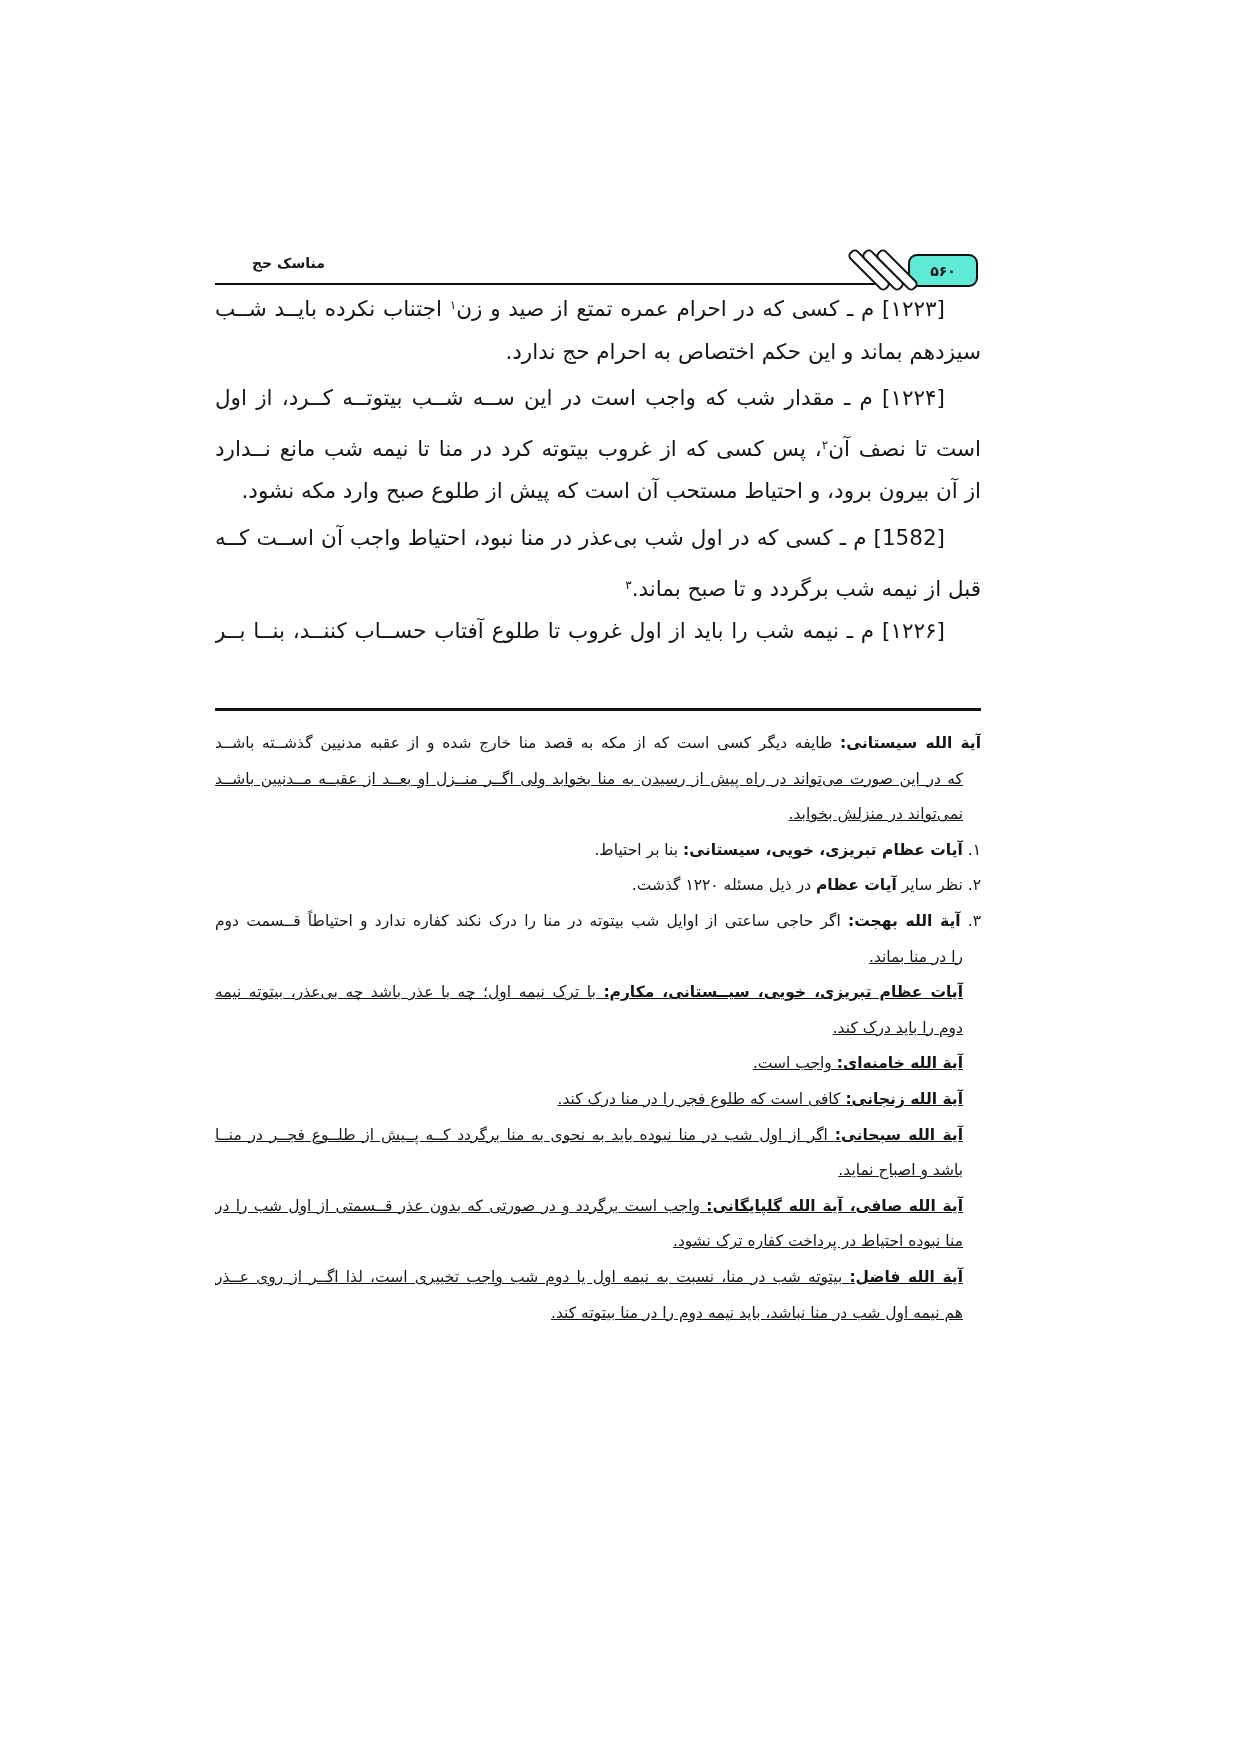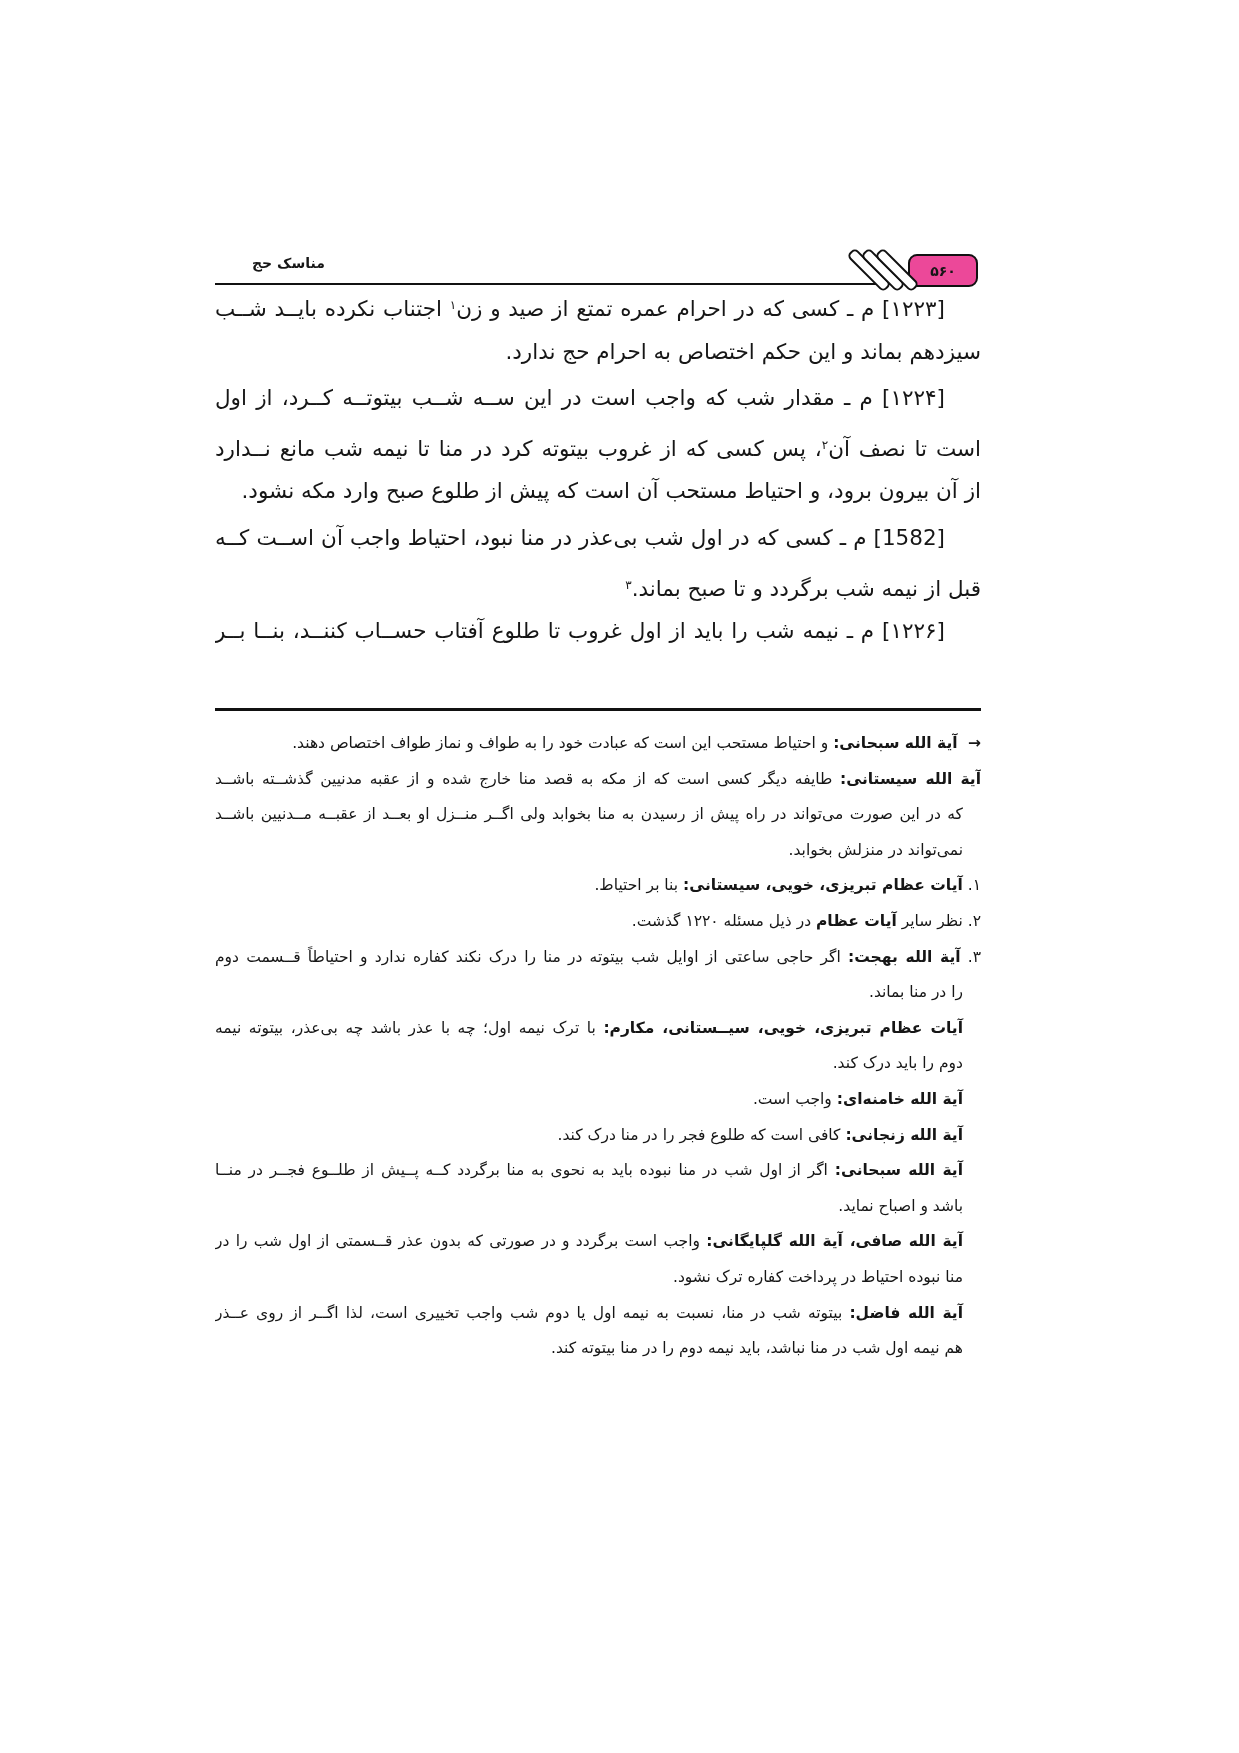--- a/index.html
+++ b/index.html
@@ -22,21 +22,21 @@
   }
   .header-rule {
     position:absolute; left:215px; top:283px;
     width:676px; height:0;
     border-top:2.5px solid #111;
     z-index:1;
   }
   .page-badge {
     position:absolute; left:908px; top:254px;
     width:66px; height:29px;
-    background:#ec4899;
+    background:#5eead4;
     border:2px solid #111;
     border-radius:9px;
     display:flex; align-items:center; justify-content:center;
     font-size:14px; font-weight:bold;
     z-index:2;
   }
   .stripe {
     position:absolute; top:244px;
     width:8px; height:48px;
     background:#fff;
@@ -88,21 +88,21 @@
     overflow:hidden;
     text-align:justify;
     text-align-last:justify;
     -moz-text-align-last:justify;
   }
   .fn-line.end {
     text-align:right;
     text-align-last:right;
     -moz-text-align-last:right;
   }
-  .fn-line.ind1 { padding-right:18px; }
+  .fn-line.ind1 { padding-right:18px;text-decoration:underline; }
 
   .b { font-weight:bold; }
   .arrow { font-weight:bold; padding-left:5px; }
 </style>
 </head>
 <body>
 
 <div class="page">
 
   <div class="header-title">مناسک حج</div>
@@ -129,21 +129,20 @@
         <div class="body-line end"><span>قبل از نیمه شب برگردد و تا صبح بماند.</span><span class="sup">۳</span></div>
       </div>
       <div>
         <div class="body-line indent"><span>[۱۲۲۶] م ـ نیمه شب را باید از اول غروب تا طلوع آفتاب حســاب کننــد، بنــا بــر</span></div>
       </div>
     </div>
 
   <div class="fn-sep"></div>
 
   <div class="footnotes">
-      <div class="fn-line end"><span class="arrow">→ </span><span class="b">آیة الله سبحانی:</span><span> و احتیاط مستحب این است که عبادت خود را به طواف و نماز طواف اختصاص دهند.</span></div>
       <div class="fn-line"><span class="b">آیة الله سیستانی:</span><span> طایفه دیگر کسی است که از مکه به قصد منا خارج شده و از عقبه مدنیین گذشــته باشــد</span></div>
       <div class="fn-line ind1"><span>که در این صورت می‌تواند در راه پیش از رسیدن به منا بخوابد ولی اگــر منــزل او بعــد از عقبــه مــدنیین باشــد</span></div>
       <div class="fn-line end ind1"><span>نمی‌تواند در منزلش بخوابد.</span></div>
       <div class="fn-line end"><span>۱. </span><span class="b">آیات عظام تبریزی، خویی، سیستانی:</span><span> بنا بر احتیاط.</span></div>
       <div class="fn-line end"><span>۲. نظر سایر </span><span class="b">آیات عظام</span><span> در ذیل مسئله ۱۲۲۰ گذشت.</span></div>
       <div class="fn-line"><span>۳. </span><span class="b">آیة الله بهجت:</span><span> اگر حاجی ساعتی از اوایل شب بیتوته در منا را درک نکند کفاره ندارد و احتیاطاً قــسمت دوم</span></div>
       <div class="fn-line end ind1"><span>را در منا بماند.</span></div>
       <div class="fn-line ind1"><span class="b">آیات عظام تبریزی، خویی، سیــستانی، مکارم:</span><span> با ترک نیمه اول؛ چه با عذر باشد چه بی‌عذر، بیتوته نیمه</span></div>
       <div class="fn-line end ind1"><span>دوم را باید درک کند.</span></div>
       <div class="fn-line end ind1"><span class="b">آیة الله خامنه‌ای:</span><span> واجب است.</span></div>

